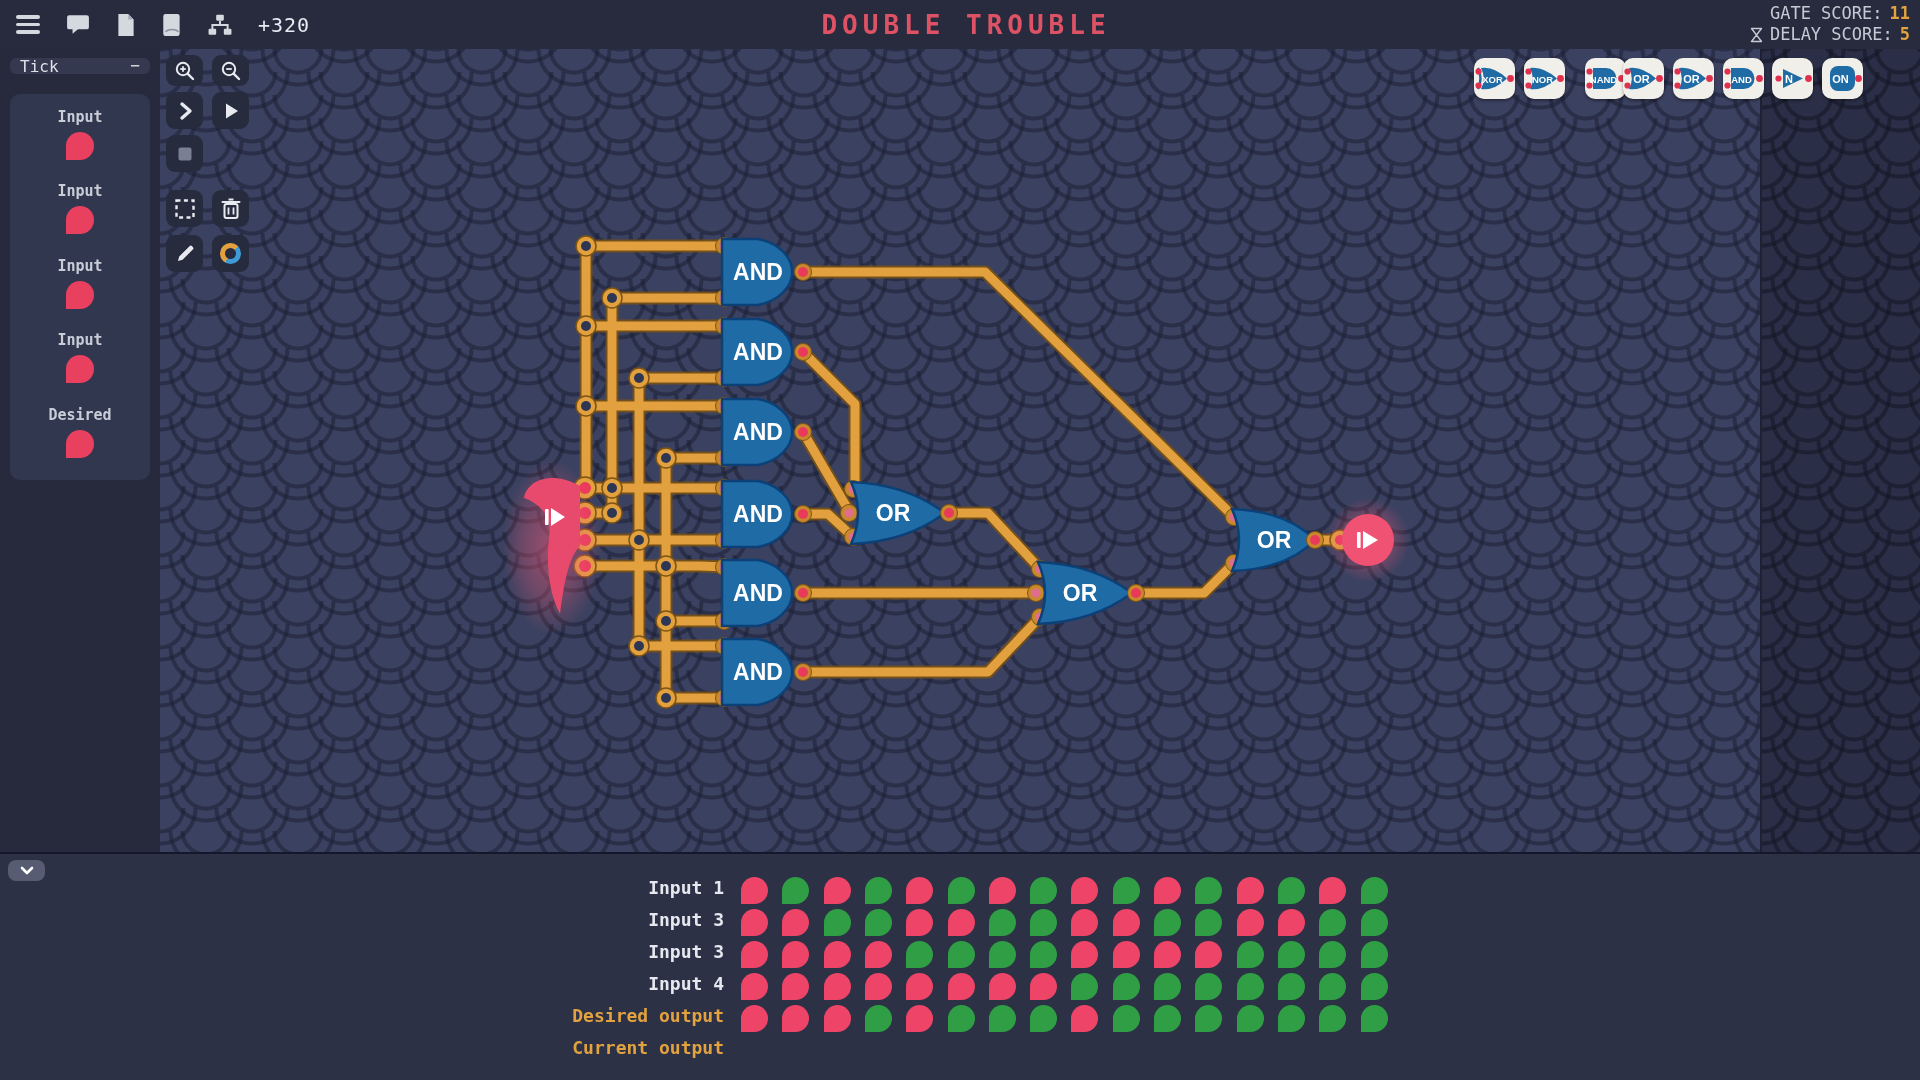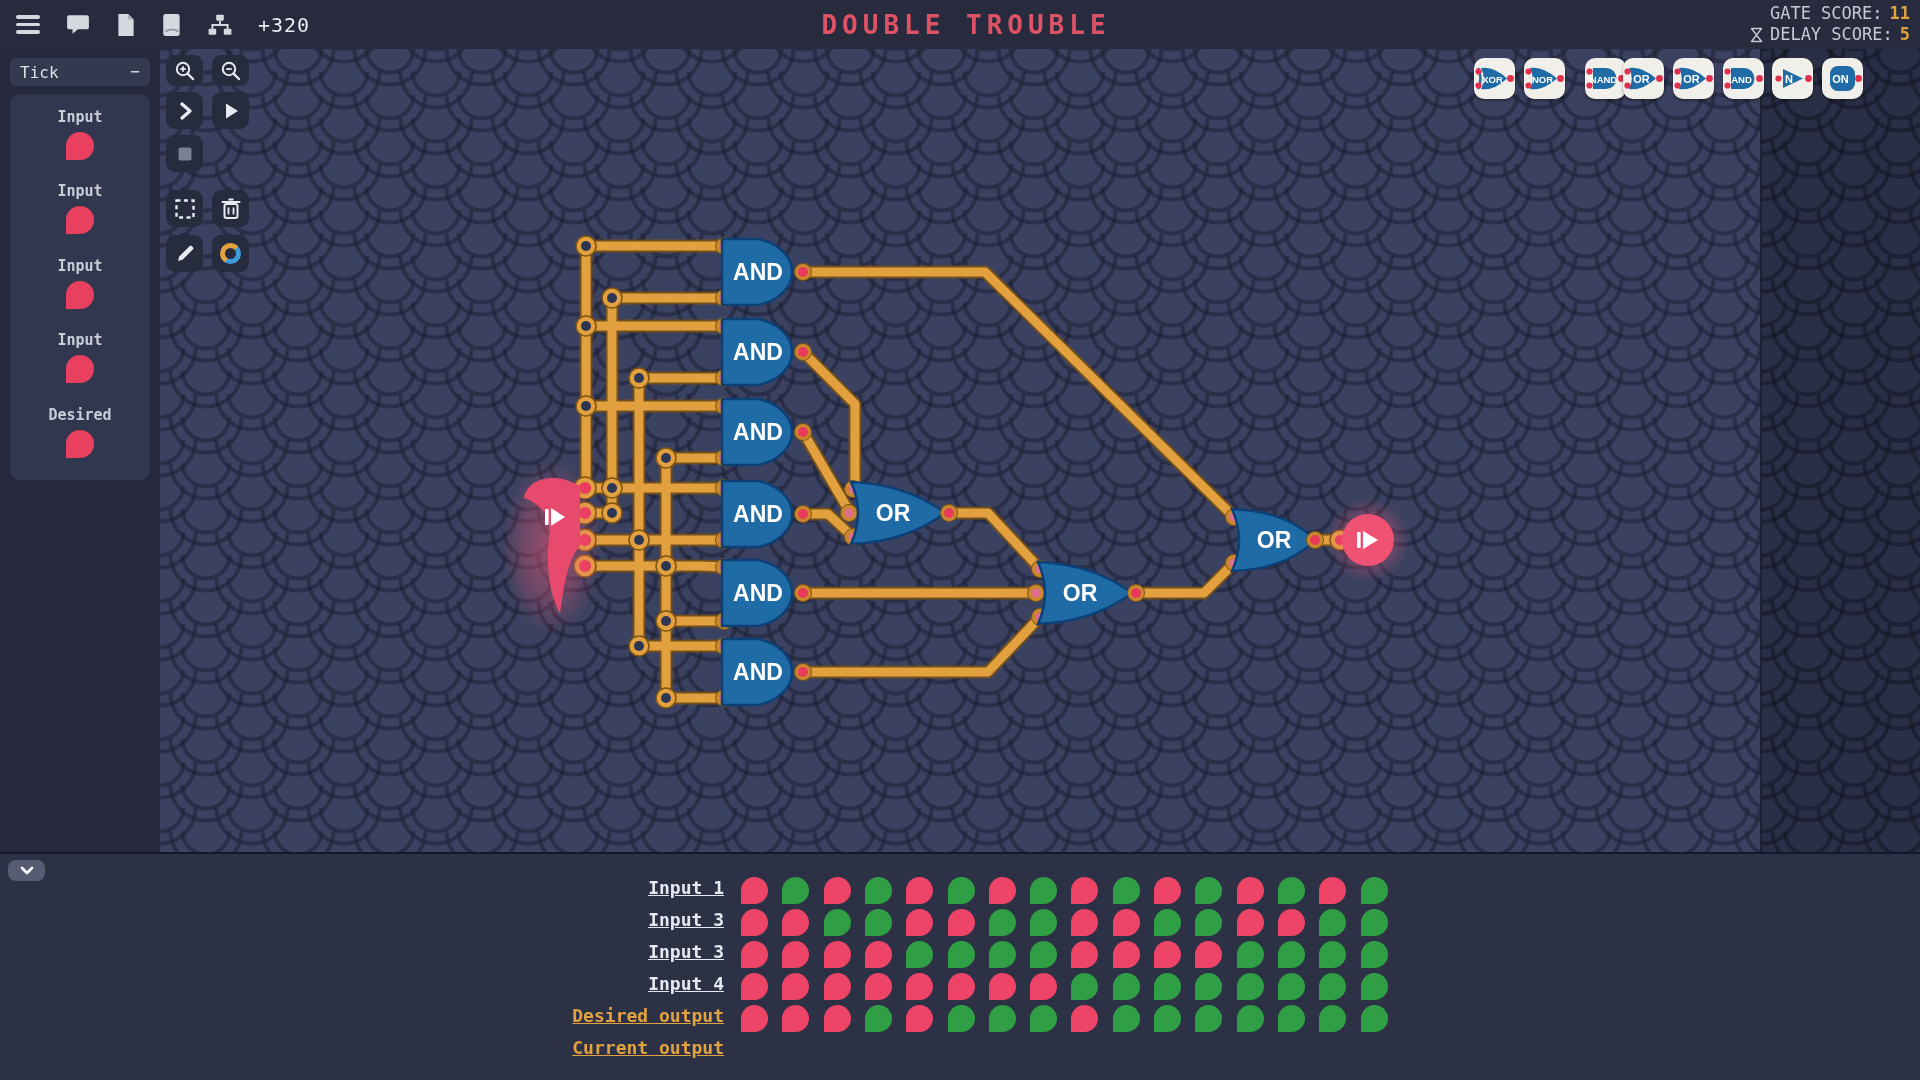--- a/index.html
+++ b/index.html
@@ -21,21 +21,21 @@
   .hamburger span{display:block;width:24px;height:3.5px;background:#d6d8e0;border-radius:2px;}
   .tb-ico{display:flex;align-items:center;cursor:pointer;}
   .counter{color:#e9ebf2;font-size:20px;letter-spacing:1px;}
   .title{position:absolute;left:50%;top:50%;transform:translate(-50%,-50%);
          color:#dd5365;font-size:26px;font-weight:bold;letter-spacing:5px;white-space:nowrap;margin-left:6px;}
   .scores{position:absolute;right:10px;top:3px;text-align:right;font-size:17px;line-height:21px;color:#c7cad4;}
   .scores .val{color:#e2a33f;font-weight:bold;}
   .scores .srow{display:flex;justify-content:flex-end;align-items:center;gap:7px;}
 
   .side-strip{position:absolute;left:0;top:49px;width:160px;height:803px;background:#262a3c;z-index:20;}
-  .tick-head{position:absolute;left:10px;top:9px;width:140px;height:28px;background:#343950;border-radius:6px;
+  .tick-head{position:absolute;left:10px;top:9px;width:140px;height:16px;background:#343950;border-radius:6px;
              display:flex;align-items:center;justify-content:space-between;padding:0 10px;box-sizing:border-box;
              color:#dfe1e8;font-size:16px;}
   .tick-min{color:#dfe1e8;font-size:16px;cursor:pointer;line-height:1;}
   .side-panel{position:absolute;left:10px;top:45px;width:140px;height:386px;background:#31374e;border-radius:10px;
               display:flex;flex-direction:column;align-items:center;padding-top:14px;box-sizing:border-box;}
   .side-item{height:75px;display:flex;flex-direction:column;align-items:center;cursor:grab;}
   .side-item .lbl{color:#c9cdd8;font-size:15px;font-weight:bold;margin-bottom:6px;}
   .blob{width:28px;height:28px;border-radius:50% 50% 50% 0;}
 
   .canvas-area{position:absolute;left:160px;top:49px;width:1600px;height:803px;z-index:1;}
@@ -48,21 +48,21 @@
          background:conic-gradient(from 210deg,#e2a13e 0 55%,#3f9bd8 55% 100%);}
   .donut::after{content:"";position:absolute;inset:5px;border-radius:50%;background:#262b3e;}
 
   .pal{position:absolute;top:58px;width:41px;height:41px;border-radius:10px;background:#f1efe9;
        box-shadow:0 2px 3px rgba(0,0,0,.35);cursor:pointer;z-index:45;}
 
   .bottom-panel{position:absolute;left:0;top:852px;width:1920px;height:228px;background:#2d3146;
                 border-top:2px solid #15182a;box-sizing:border-box;z-index:25;}
   .chev-btn{position:absolute;left:8px;top:6px;width:37px;height:21px;background:#575c73;border-radius:8px;
             display:flex;align-items:center;justify-content:center;cursor:pointer;}
-  .trow-label{position:absolute;left:420px;width:304px;text-align:right;font-size:18px;font-weight:bold;white-space:pre;text-decoration:underline;}
+  .trow-label{position:absolute;left:420px;width:304px;text-align:right;font-size:18px;font-weight:bold;white-space:pre;}
   .dot{position:absolute;width:27px;height:27px;border-radius:50% 50% 50% 0;}
   .gate-text{font-family:"Liberation Sans",sans-serif;font-weight:bold;fill:#fff;}
 </style>
 </head>
 <body>
 
 <div class="stage">
 
   <div class="canvas-area wave"></div>
   <div class="outer-right wave-dark"></div>

